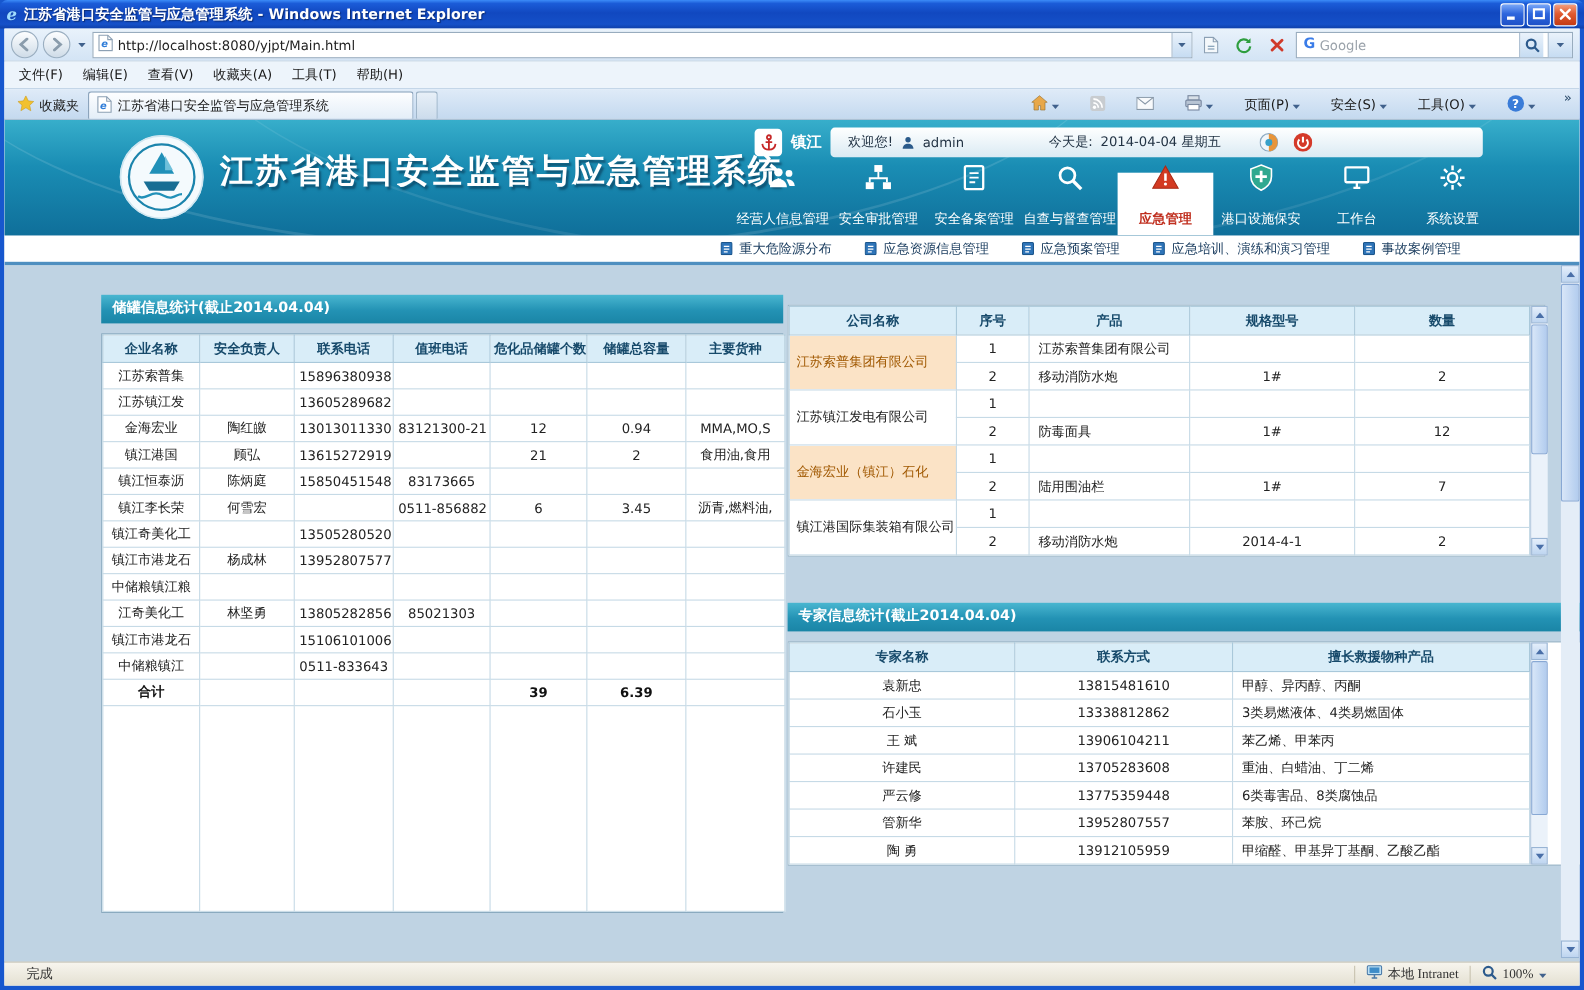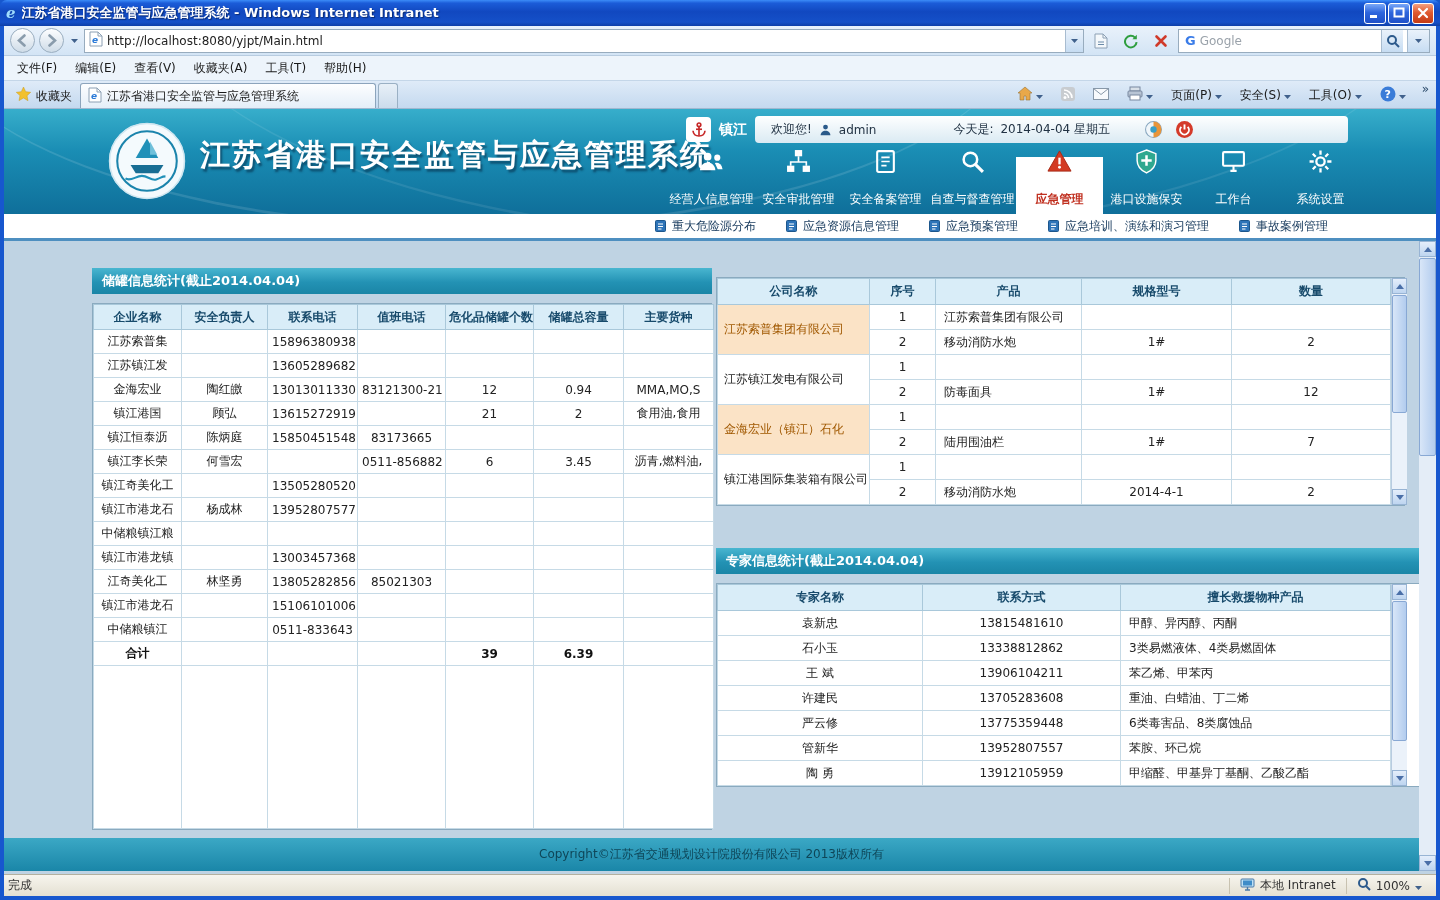--- a/index.html
+++ b/index.html
@@ -26,21 +26,21 @@
 .search-input{flex:1;border:none;outline:none;font-size:12px;font-family:inherit;min-width:10px;}
 .search-input::placeholder{color:#9AA2AA;opacity:1;}
 .search-btn{width:22px;height:22px;display:flex;align-items:center;justify-content:center;background:linear-gradient(180deg,#EAF2FB,#C6DCF2);border-left:1px solid #A8BCD0;cursor:pointer;}
 .menu-row{height:25px;background:#EDF4FB;display:flex;align-items:center;padding:0 4px;border-bottom:1px solid #C4D6E8;}
 .menu-item{padding:4px 9px;cursor:pointer;color:#1A1A1A;}
 .fav-row{height:28px;background:linear-gradient(180deg,#DFEBF8,#C4D9EF);display:flex;align-items:flex-end;padding:0 4px;border-bottom:1px solid #A0B8D0;}
 .fav-btn{display:flex;align-items:center;gap:5px;padding:0 8px;height:24px;cursor:pointer;color:#1A1A1A;}
 .tab{display:flex;align-items:center;gap:5px;width:296px;height:25px;background:linear-gradient(180deg,#FDFEFF,#E4EEF8);border:1px solid #8CA4BC;border-bottom:none;border-radius:3px 3px 0 0;padding:0 7px;cursor:pointer;}
 .tab-title{white-space:nowrap;overflow:hidden;color:#1A1A1A;}
 .tab-stub{width:20px;height:25px;background:linear-gradient(180deg,#E8F0F8,#CCDCEC);border:1px solid #9AB0C4;border-bottom:none;border-radius:3px 3px 0 0;margin-left:2px;cursor:pointer;}
-.fav-right{margin-left:auto;display:flex;gap:8px;height:26px;}
+.fav-right{margin-left:auto;display:flex;gap:18px;height:26px;}
 .ico-btn{display:flex;align-items:center;gap:3px;padding:3px 5px;border-radius:2px;cursor:pointer;color:#1A1A1A;white-space:nowrap;}
 .chev{color:#2A4A6A;padding:0 3px;cursor:pointer;}
 .page{height:765px;position:relative;background:#BFD3E3;overflow:hidden;}
 .page-header{height:105px;background:linear-gradient(180deg,#37AECB 0%,#1A8DB4 40%,#0F6F9A 100%);position:relative;overflow:hidden;}
 .wave{position:absolute;border-radius:50%;border-bottom:3px solid rgba(255,255,255,.12);}
 .w1{width:1100px;height:420px;left:-80px;top:-300px;}
 .w2{width:1300px;height:520px;left:140px;top:-390px;border-bottom-color:rgba(255,255,255,.09);}
 .logo{position:absolute;left:104px;top:13px;width:78px;height:78px;}
 .sys-title{position:absolute;left:196px;top:26px;font-size:30px;font-weight:bold;color:#fff;letter-spacing:2px;text-shadow:2px 3px 2px rgba(8,56,84,.65);white-space:nowrap;}
 .user-bar{position:absolute;left:682px;top:7px;right:88px;height:27px;display:flex;align-items:center;gap:8px;}
@@ -85,33 +85,33 @@
 td.left{text-align:left;padding-left:8px;}
 .vscroll{width:16px;background:#EBF2FA;border-left:1px solid #B8CCE0;display:flex;flex-direction:column;flex:0 0 auto;}
 .main-sb{position:absolute;right:0;top:0;width:17px;height:630px;background:#E4EDF7;border:none;}
 .sb-btn{height:16px;background:linear-gradient(180deg,#E4EEFB,#BED5F0);border:1px solid #98B4D4;display:flex;align-items:center;justify-content:center;cursor:pointer;flex:0 0 auto;}
 .sb-track{flex:1;position:relative;}
 .sb-thumb{position:absolute;left:0;top:1px;width:100%;background:linear-gradient(90deg,#D8E6F8,#B2CCEE);border:1px solid #88A8D4;border-radius:2px;cursor:grab;}
 .sup-thumb{height:118px;}
 .exp-thumb{height:140px;}
 .main-thumb{height:198px;}
 .page-footer{position:absolute;left:0;bottom:0;width:100%;height:33px;line-height:33px;text-align:center;color:#0E4658;font-size:12px;background:linear-gradient(180deg,#3BA8C5,#1A86A8);}
-.status-row{height:22px;background:linear-gradient(180deg,#F7F5EE,#E4E0D2);border-top:1px solid #B4B09E;display:flex;align-items:center;padding:0 4px;color:#333;}
+.status-row{height:22px;background:linear-gradient(180deg,#F7F5EE,#E4E0D2);border-top:1px solid #B4B09E;display:flex;align-items:center;padding:0 20px;color:#333;font-family:Liberation Serif, serif;}
 .status-right{margin-left:auto;display:flex;align-items:center;height:100%;}
 .st-sec{display:flex;align-items:center;gap:5px;padding:0 10px;border-left:1px solid #C8C2B0;height:16px;}
 .st-sec.zoom{cursor:pointer;}
 .ie-e{font-family:"DejaVu Serif","Liberation Serif",serif;font-style:italic;font-weight:bold;font-size:15px;color:#9FDCFF;line-height:1;text-shadow:0 0 2px #1A4AA0;}
 </style>
 </head>
 <body>
 
 <div id="window">
   <div class="titlebar">
     <span><span class="ie-e">e</span></span>
-    <span class="tb-title">江苏省港口安全监管与应急管理系统 - Windows Internet Intranet</span>
+    <span class="tb-title">江苏省港口安全监管与应急管理系统 - Windows Internet Explorer</span>
     <div class="win-btns">
       <div class="win-btn">
           <svg width="12" height="12" viewBox="0 0 12 12">
             <rect x="1" y="8" width="7" height="3" fill="#fff"></rect>
           </svg>
         </div>
       <div class="win-btn">
           <svg width="12" height="12" viewBox="0 0 12 12">
             <rect x="1.5" y="1.5" width="9" height="8" fill="none" stroke="#fff" stroke-width="2"></rect>
           </svg>
@@ -567,29 +567,20 @@
                     <tr>
                       <td>中储粮镇江粮</td>
                       <td></td>
                       <td></td>
                       <td></td>
                       <td></td>
                       <td></td>
                       <td></td>
                     </tr>
                     <tr>
-                      <td>镇江市港龙镇</td>
-                      <td></td>
-                      <td>13003457368</td>
-                      <td></td>
-                      <td></td>
-                      <td></td>
-                      <td></td>
-                    </tr>
-                    <tr>
                       <td>江奇美化工</td>
                       <td>林坚勇</td>
                       <td>13805282856</td>
                       <td>85021303</td>
                       <td></td>
                       <td></td>
                       <td></td>
                     </tr>
                     <tr>
                       <td>镇江市港龙石</td>
@@ -789,21 +780,20 @@
                   </div>
                 <div class="sb-btn">
                     <svg width="8" height="5" viewBox="0 0 8 5">
                       <path d="M4 5L0 0h8z" fill="#4A6FA8"></path>
                     </svg>
                   </div>
               </div>
             </div>
           </div>
 
-          <div class="page-footer">Copyright©江苏省交通规划设计院股份有限公司 2013版权所有</div>
         </div>
 
         <div class="vscroll main-sb">
           <div class="sb-btn">
               <svg width="8" height="5" viewBox="0 0 8 5">
                 <path d="M4 0l4 5H0z" fill="#4A6FA8"></path>
               </svg>
             </div>
           <div class="sb-track">
               <div class="sb-thumb main-thumb"></div>

